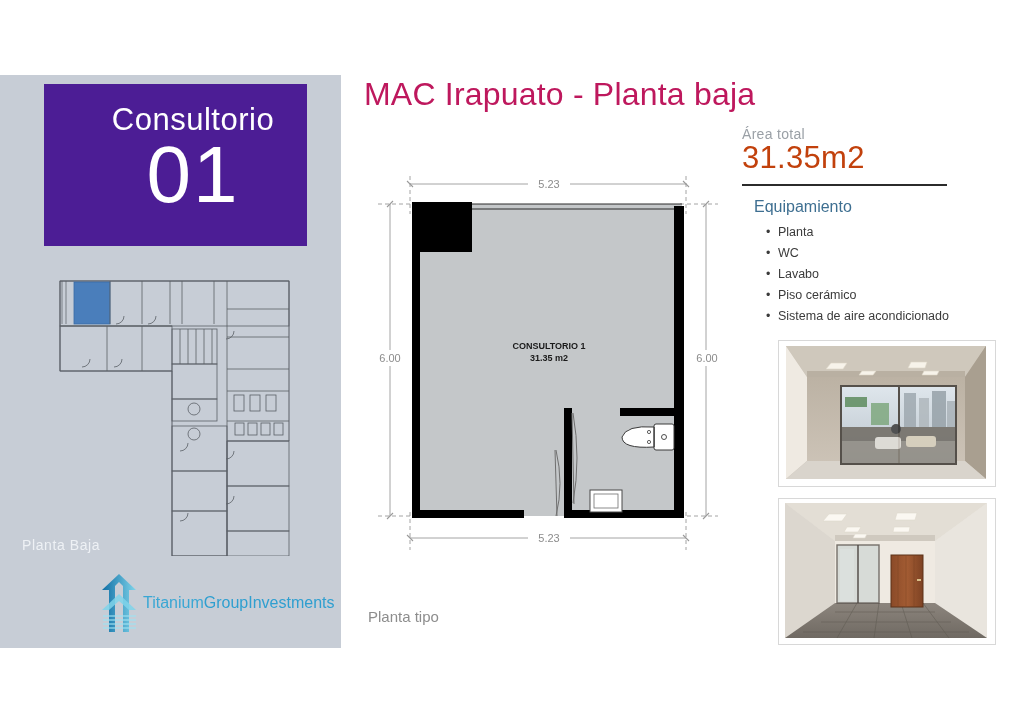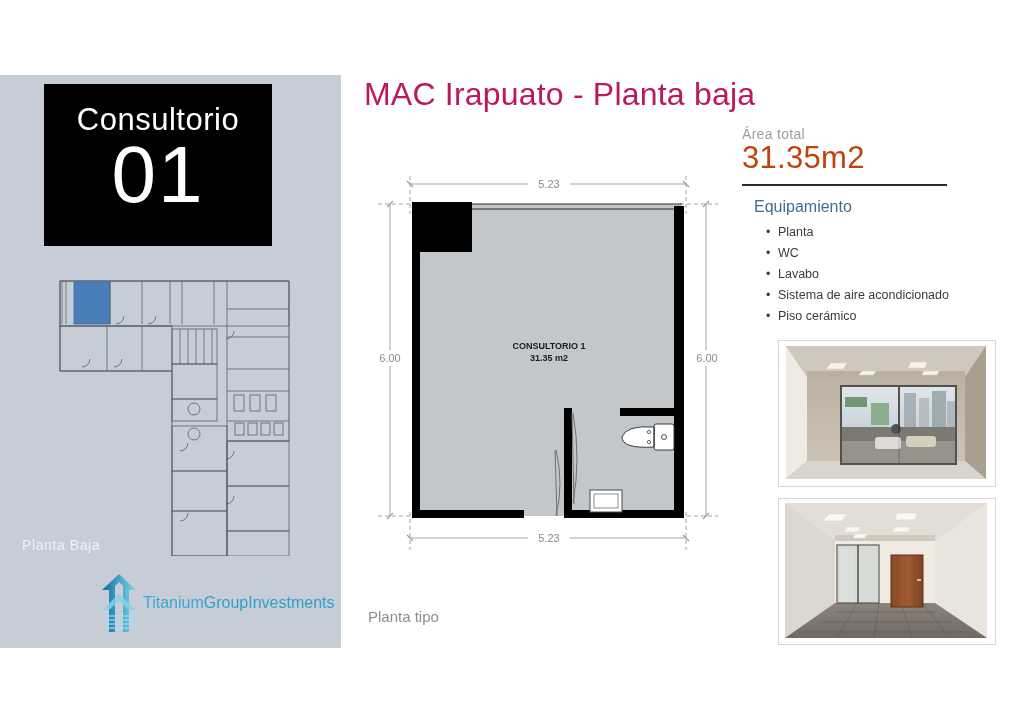--- a/index.html
+++ b/index.html
@@ -17,23 +17,24 @@
   #sidebar {
     position: absolute;
     left: 0; top: 75px;
     width: 341px; height: 573px;
     background: #c7cdd6;
   }
   #unit-card {
     position: absolute;
     left: 44px; top: 9px;
     width: 228px; height: 162px;
-    background: #000000;
+    background: #4c1d95;
     color: #ffffff;
     text-align: center;
+    padding-left: 35px;
   }
   #unit-card .unit-word {
     font-size: 31px;
     font-weight: 300;
     letter-spacing: 0.5px;
     line-height: 1;
     margin-top: 20px;
   }
   #unit-card .unit-number {
     font-size: 80px;
@@ -379,22 +380,22 @@
 
 <div id="info-panel">
   <div class="area-label">Área total</div>
   <div class="area-value">31.35m2</div>
   <div class="divider"></div>
   <div class="equip-title">Equipamiento</div>
   <ul class="equip-list">
     <li>Planta</li>
     <li>WC</li>
     <li>Lavabo</li>
+    <li>Piso cerámico</li>
     <li>Sistema de aire acondicionado</li>
-    <li>Piso cerámico</li>
   </ul>
 </div>
 
 <div class="photo" id="photo-1">
   <svg width="214" height="143" viewBox="0 0 214 143" xmlns="http://www.w3.org/2000/svg">
     <defs>
       <linearGradient id="wallg" x1="0" y1="0" x2="0" y2="1">
         <stop offset="0" stop-color="#b6ac9d"></stop>
           <stop offset="1" stop-color="#cfc6ba"></stop>
       </linearGradient>

